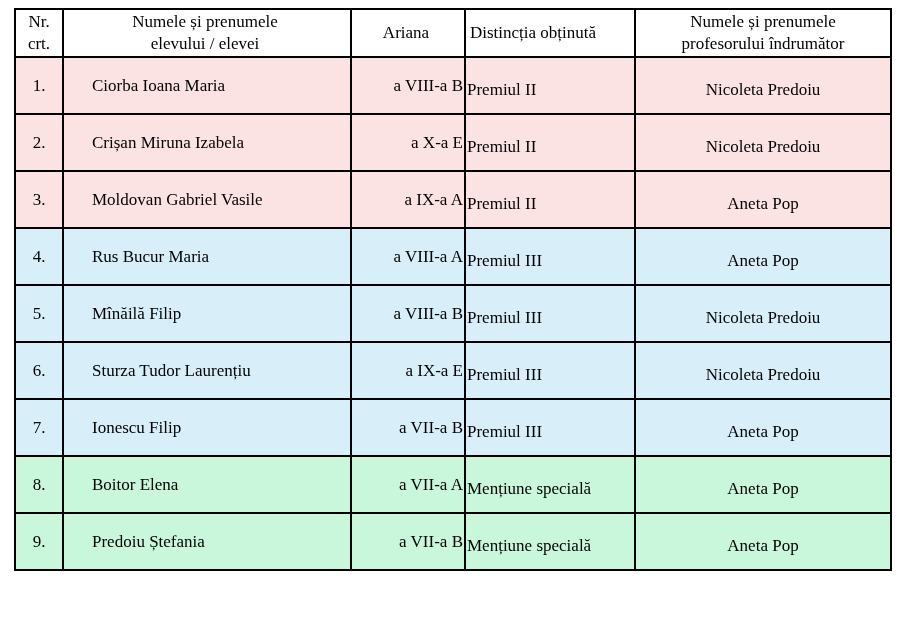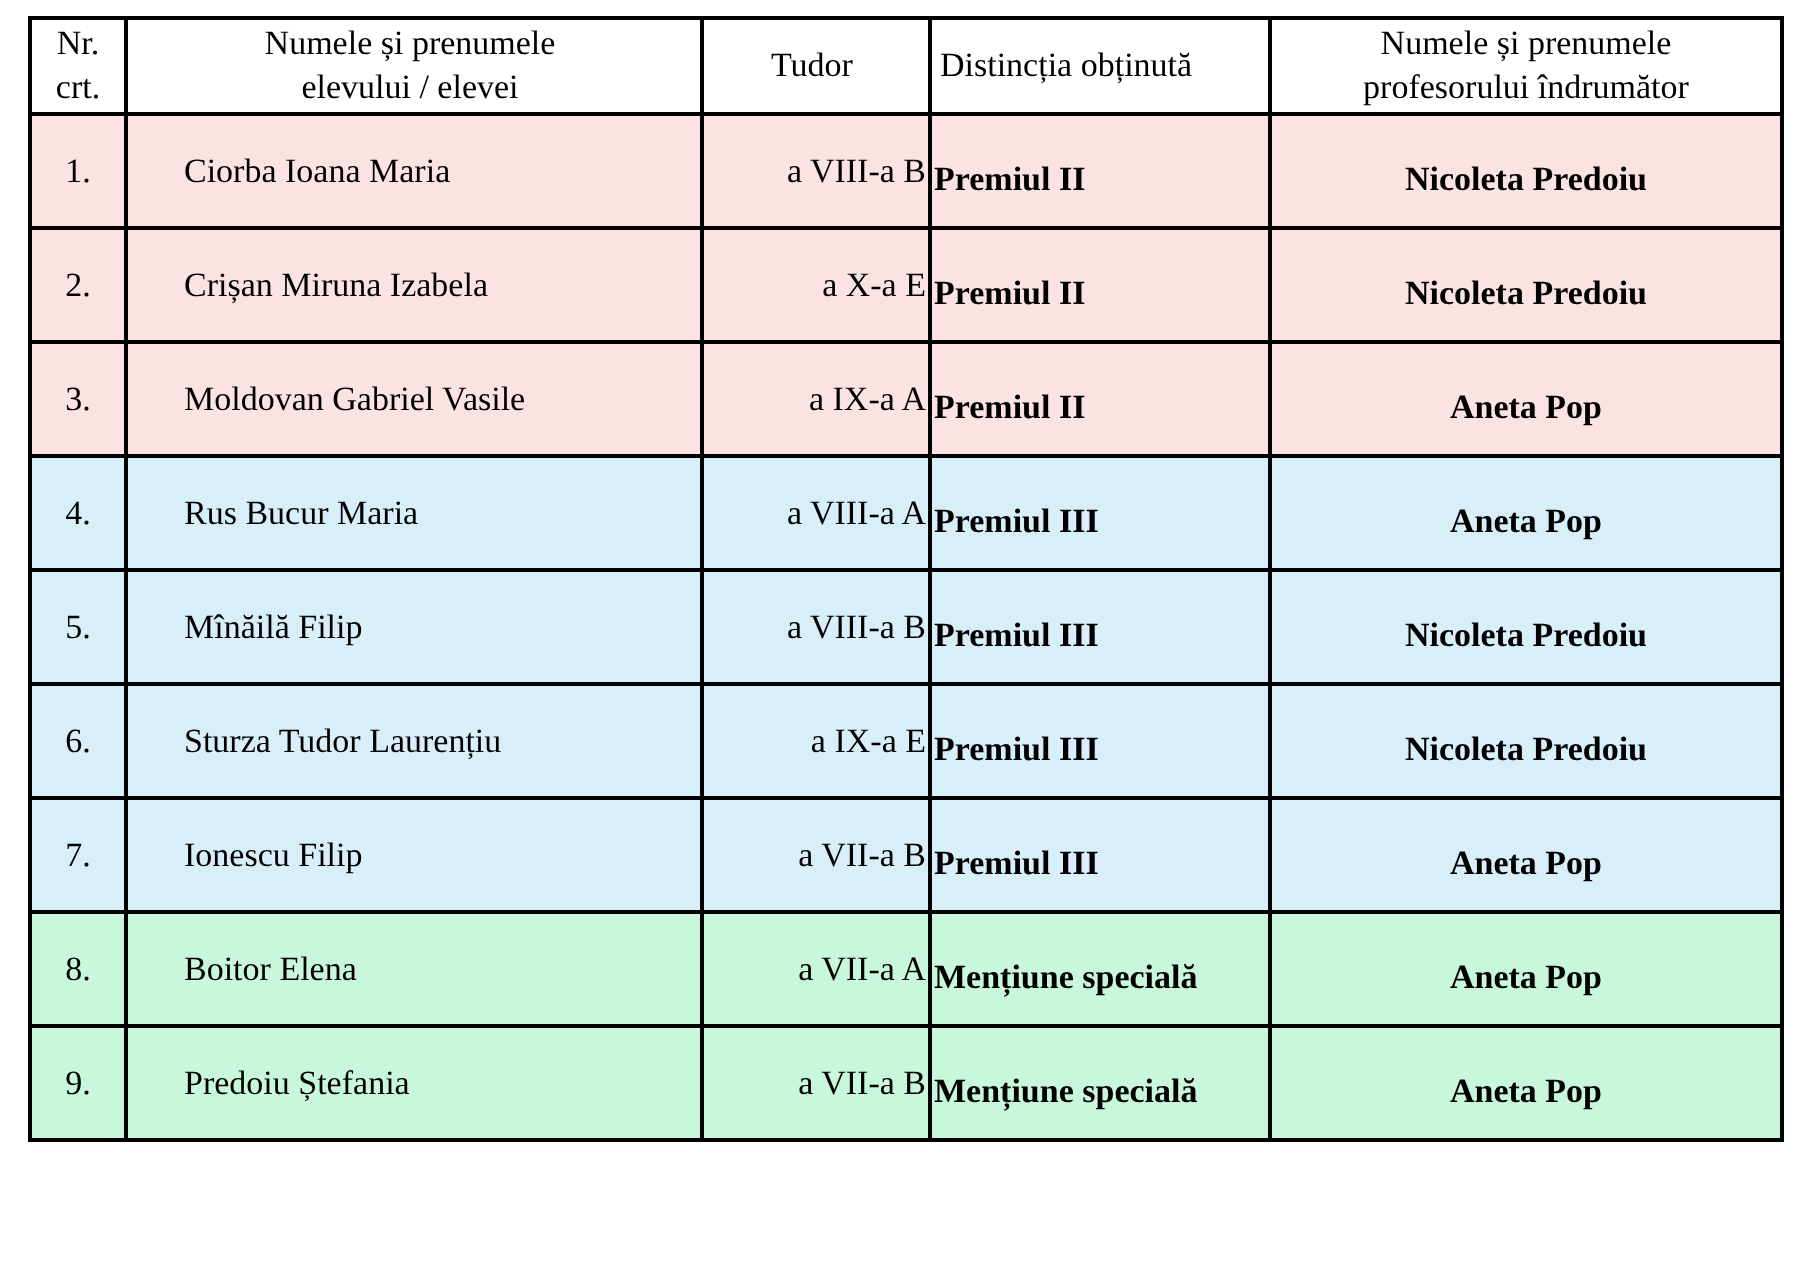--- a/index.html
+++ b/index.html
@@ -42,42 +42,42 @@
     padding: 0 4px;
   }
   td { vertical-align: middle; }
   .col-nr    { width: 48px;  text-align: center; }
   .col-student { width: 288px; text-align: left; }
   td.col-student { padding-left: 28px; }
   .col-clasa { width: 114px; text-align: right; }
   .col-dist  { width: 170px; text-align: left; }
   .col-prof  { width: 256px; text-align: center; }
   tbody td.col-dist,
-  tbody td.col-prof { padding-top: 10px; font-weight: bold; }
+  tbody td.col-prof { padding-top: 10px; }
   th.col-student, th.col-clasa { text-align: center; padding-left: 0; }
 </style>
 </head>
 <body style="background: rgb(255, 255, 255);">
 
 <div class="page">
   <table class="awards">
     <colgroup>
       <col class="col-nr">
       <col class="col-student">
       <col class="col-clasa">
       <col class="col-dist">
       <col class="col-prof">
     </colgroup>
     <thead>
       <tr>
         <th class="col-nr">Nr.
 crt.</th>
         <th class="col-student">Numele și prenumele
 elevului / elevei</th>
-        <th class="col-clasa">Tudor</th>
+        <th class="col-clasa">Ariana</th>
         <th class="col-dist">Distincția obținută</th>
         <th class="col-prof">Numele și prenumele
 profesorului îndrumător</th>
       </tr>
     </thead>
     <tbody>
         <tr style="background: rgb(252, 227, 227);">
     <td class="col-nr">1.</td>
     <td class="col-student">Ciorba Ioana Maria</td>
     <td class="col-clasa">a VIII-a B</td>

